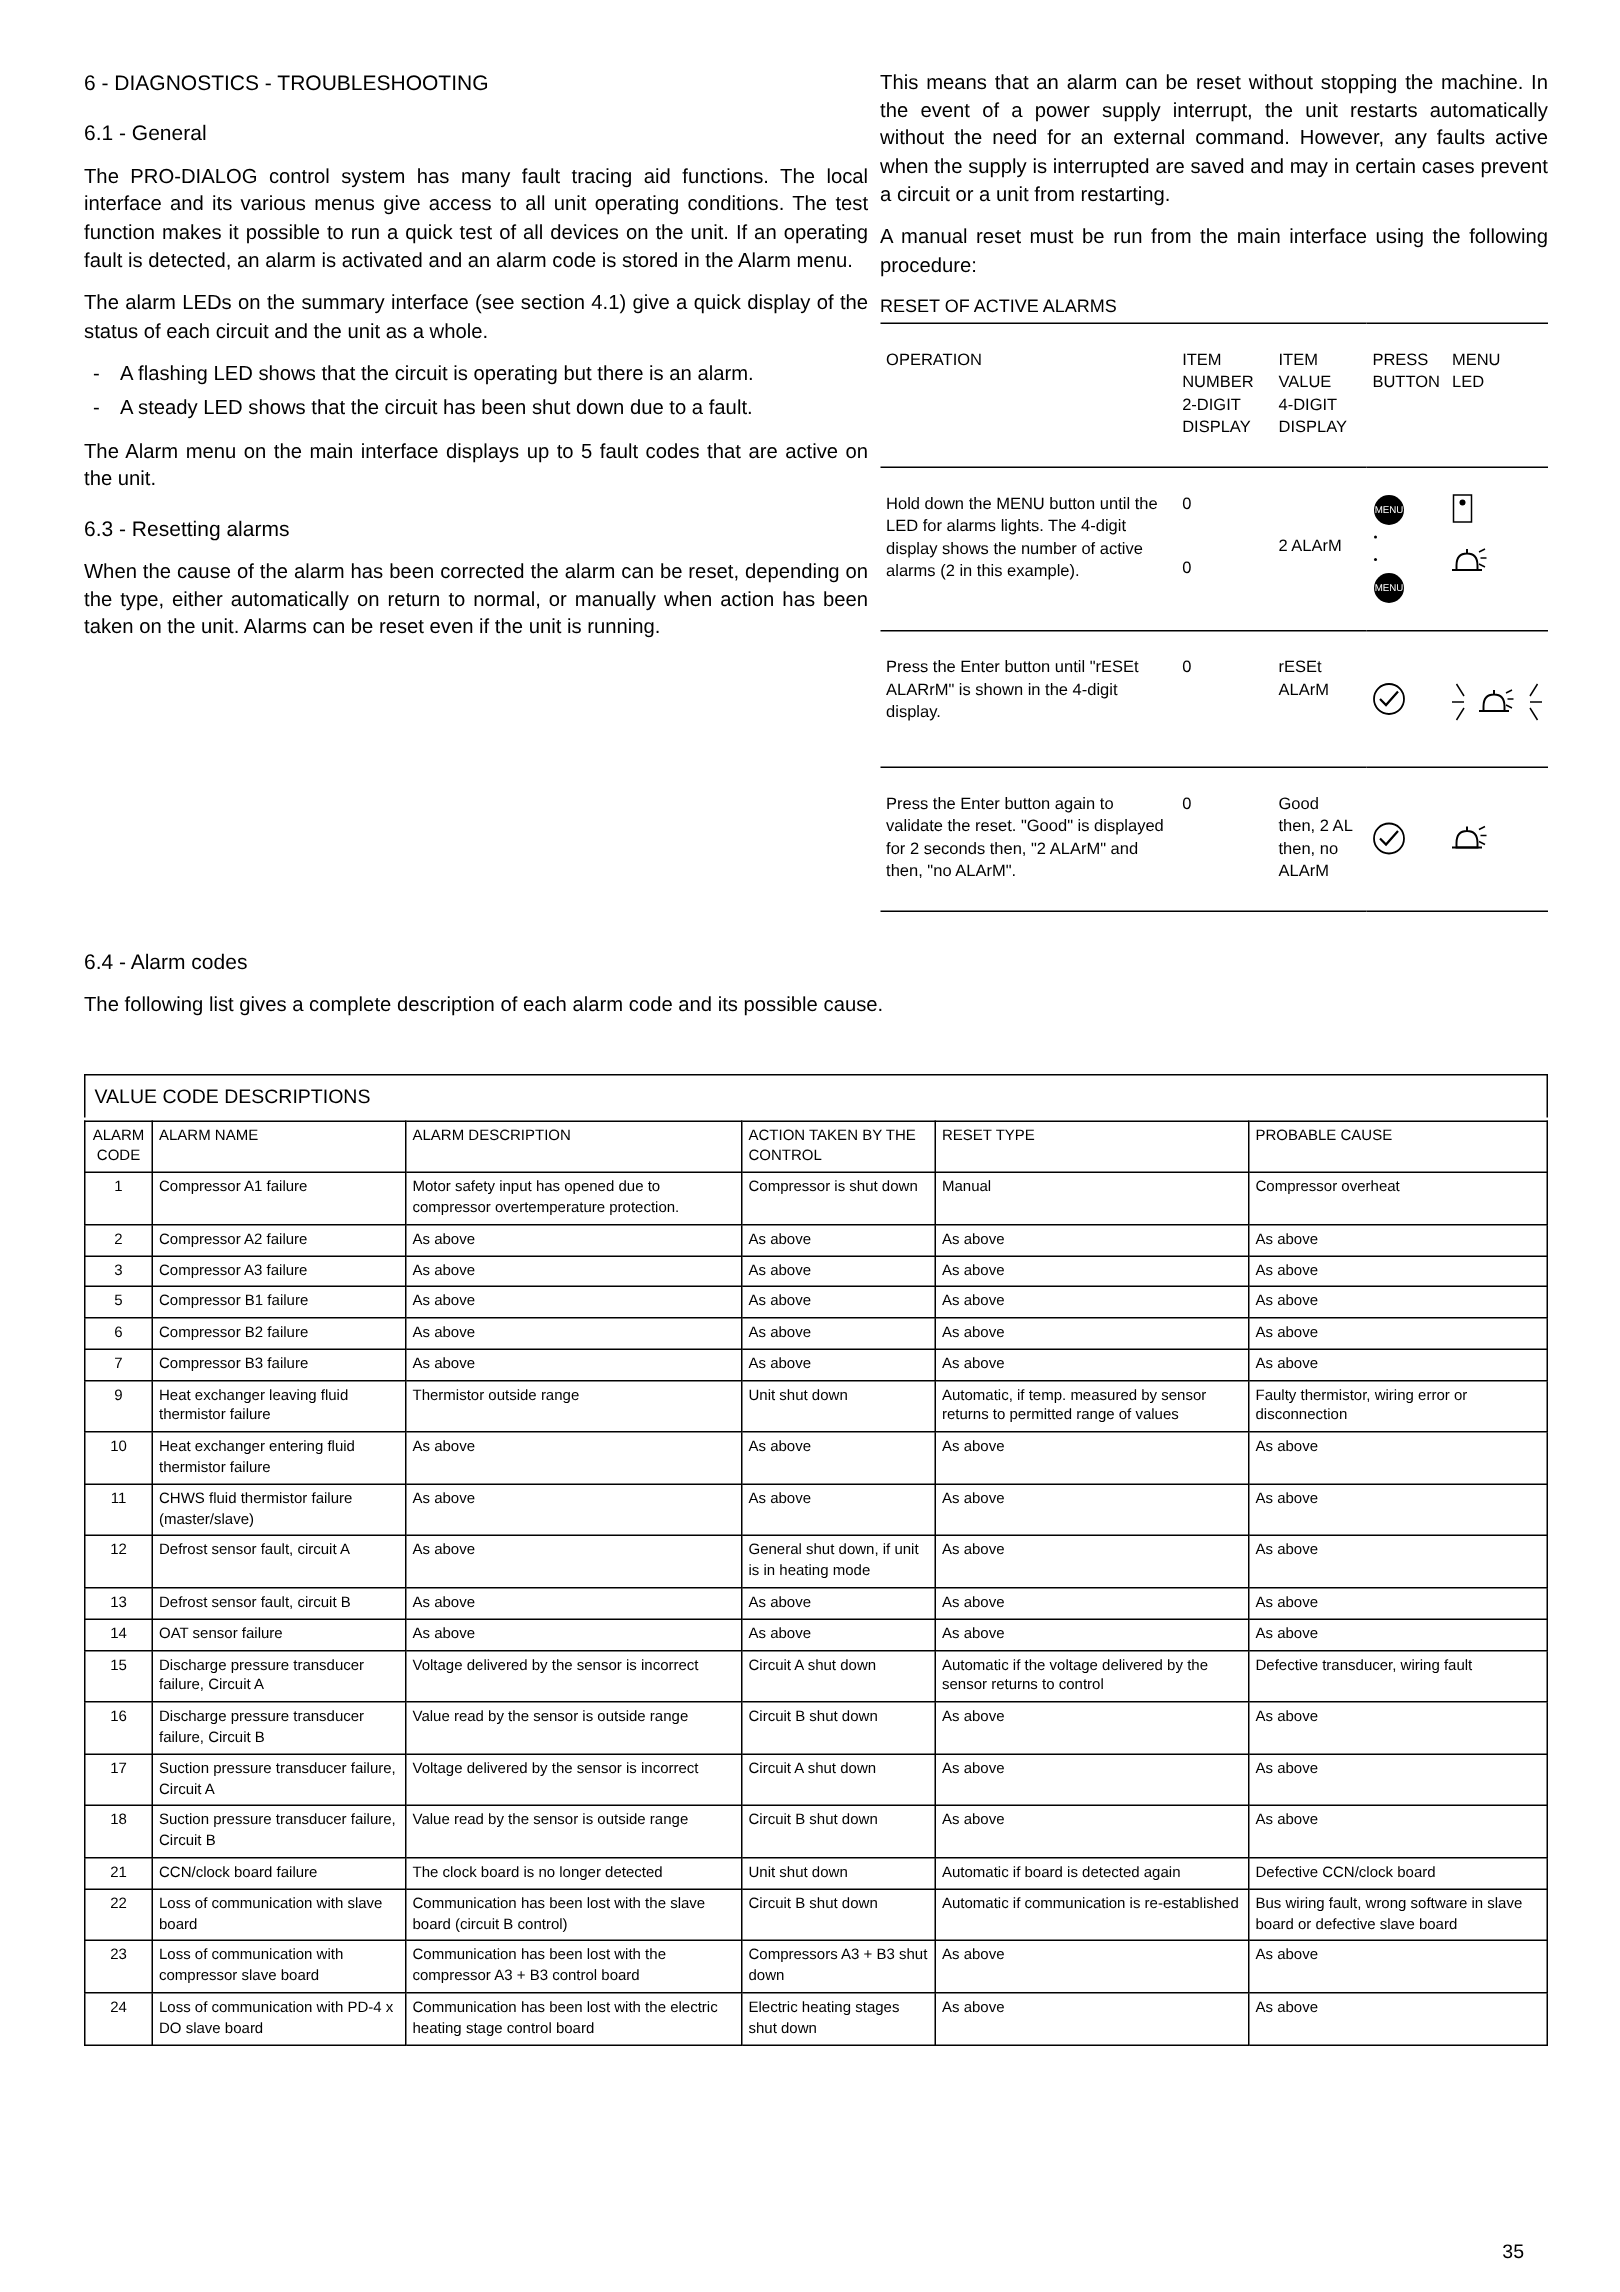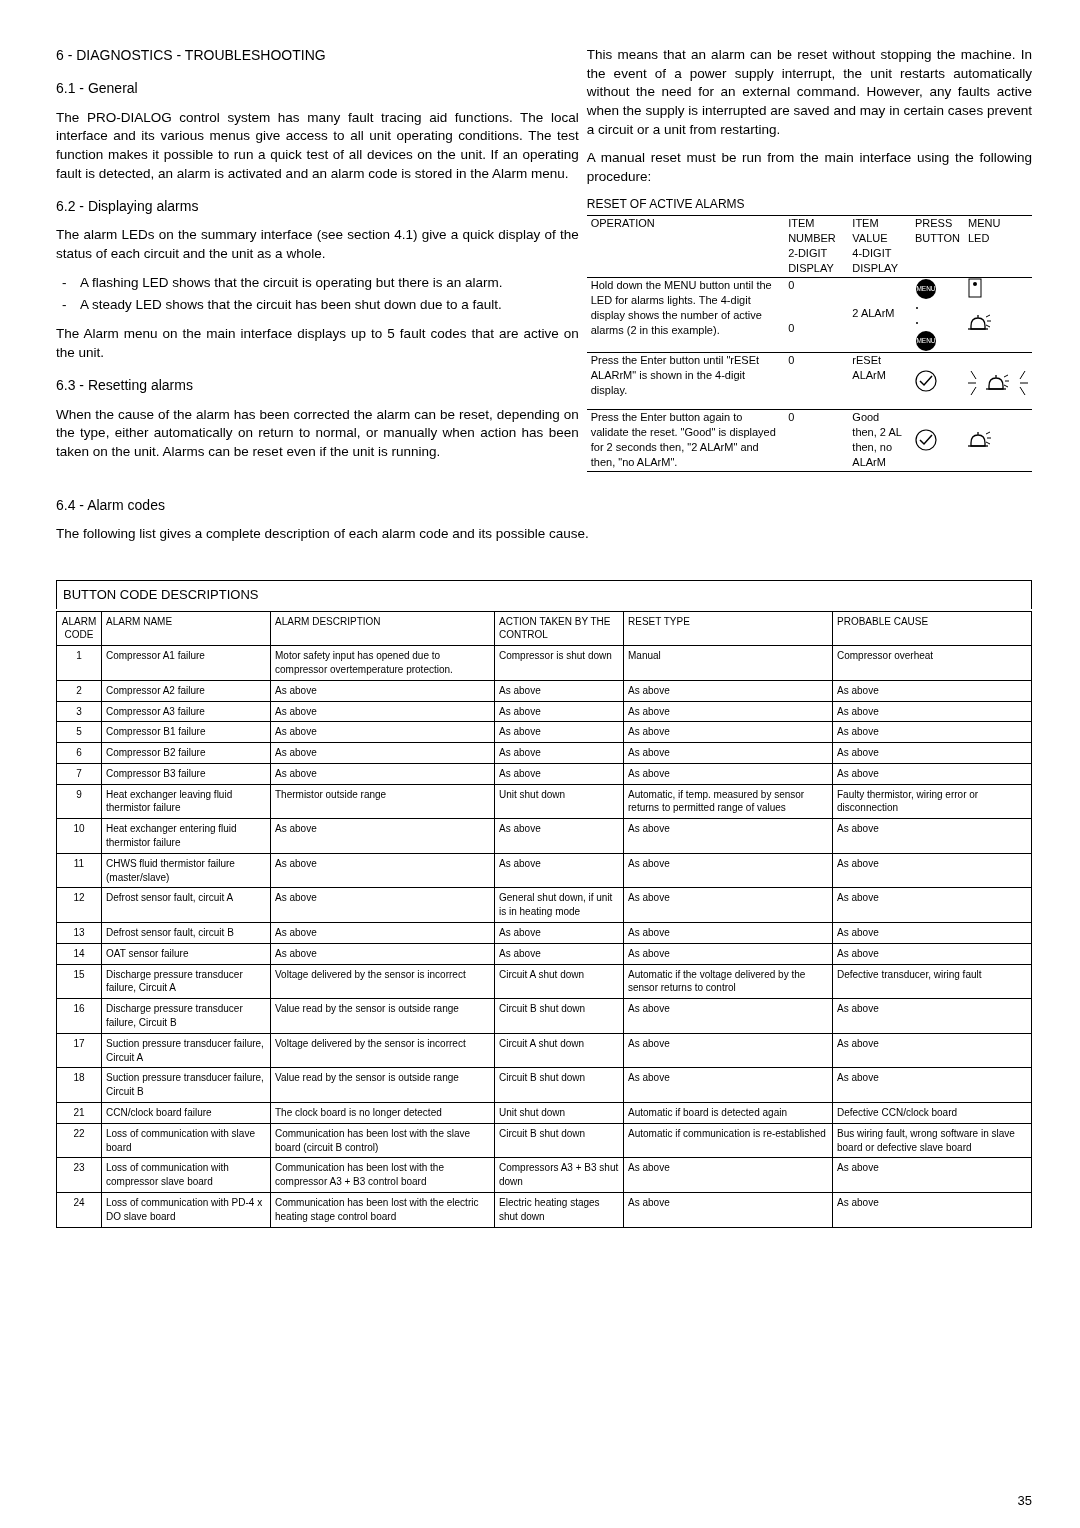--- a/index.html
+++ b/index.html
@@ -24,21 +24,21 @@
   ul.dash li::before { content: "-"; position: absolute; left: 6px; }
   .reset-title { font-size: 12px; margin: 4px 0 2px 0; }
   table.reset {
     width: 100%;
     border-collapse: collapse;
     font-size: 11px;
   }
   table.reset th, table.reset td {
     text-align: left;
     vertical-align: top;
-    padding: 0 4px;
+    padding: 17px 4px;
   }
   table.reset thead tr { border-top: 1px solid #000; border-bottom: 1px solid #000; }
   table.reset tbody tr { border-bottom: 1px solid #000; }
   table.reset th { font-weight: normal; }
   .icon-cell { white-space: nowrap; }
   svg { display: inline-block; vertical-align: middle; }
   .alarm-title { font-size: 13px; margin: 36px 0 2px 0; }
   table.alarm {
     width: 100%;
     border-collapse: collapse;
@@ -46,21 +46,21 @@
     border: 1px solid #000;
   }
   table.alarm th, table.alarm td {
     border: 1px solid #000;
     padding: 3px 4px;
     text-align: left;
     vertical-align: top;
   }
   table.alarm th { font-weight: normal; }
   table.alarm td.center, table.alarm th.center { text-align: center; }
-  .page-num { position: absolute; right: 48px; bottom: 18px; font-size: 13px; }
+  .page-num { position: absolute; right: 64px; bottom: 18px; font-size: 13px; }
 </style>
 </head>
 <body>
 
 <svg width="0" height="0" style="position:absolute">
   <defs>
     <g id="menubtn">
       <circle cx="11" cy="11" r="10" fill="#000"></circle>
       <text x="11" y="13" text-anchor="middle" font-size="6.5" fill="#fff" font-family="Arial">MENU</text>
     </g>
@@ -96,21 +96,20 @@
     </g>
   </defs>
 </svg>
 
 <div class="two-col">
   <div class="col col-left">
     <h2 class="sec">6 - DIAGNOSTICS - TROUBLESHOOTING</h2>
     <h3 class="sub">6.1 - General</h3>
     <p>The PRO-DIALOG control system has many fault tracing aid functions. The local interface and its various menus give access to all unit operating conditions. The test function makes it possible to run a quick test of all devices on the unit. If an operating fault is detected, an alarm is activated and an alarm code is stored in the Alarm menu.</p>
 
-    <h3 class="sub">6.2 - Displaying alarms</h3>
     <p>The alarm LEDs on the summary interface (see section 4.1) give a quick display of the status of each circuit and the unit as a whole.</p>
     <ul class="dash">
       <li>A flashing LED shows that the circuit is operating but there is an alarm.</li>
       <li>A steady LED shows that the circuit has been shut down due to a fault.</li>
     </ul>
     <p>The Alarm menu on the main interface displays up to 5 fault codes that are active on the unit.</p>
 
     <h3 class="sub">6.3 - Resetting alarms</h3>
     <p>When the cause of the alarm has been corrected the alarm can be reset, depending on the type, either automatically on return to normal, or manually when action has been taken on the unit. Alarms can be reset even if the unit is running.</p>
   </div>
@@ -207,21 +206,21 @@
           </td>
         </tr>
       </tbody>
     </table>
   </div>
 </div>
 
 <h3 class="sub" style="margin-top:24px">6.4 -  Alarm codes</h3>
 <p>The following list gives a complete description of each alarm code and its possible cause.</p>
 
-<div class="alarm-title" style="border:1px solid #000; border-bottom:none; padding:5px 6px;">BUTTON CODE DESCRIPTIONS</div>
+<div class="alarm-title" style="border:1px solid #000; border-bottom:none; padding:5px 6px;">VALUE CODE DESCRIPTIONS</div>
 <table class="alarm">
   <thead>
     <tr>
       <th class="center" style="width:36px">ALARM CODE</th>
       <th style="width:160px">ALARM NAME</th>
       <th style="width:215px">ALARM DESCRIPTION</th>
       <th style="width:120px">ACTION TAKEN BY THE CONTROL</th>
       <th style="width:200px">RESET TYPE</th>
       <th>PROBABLE CAUSE</th>
     </tr>

